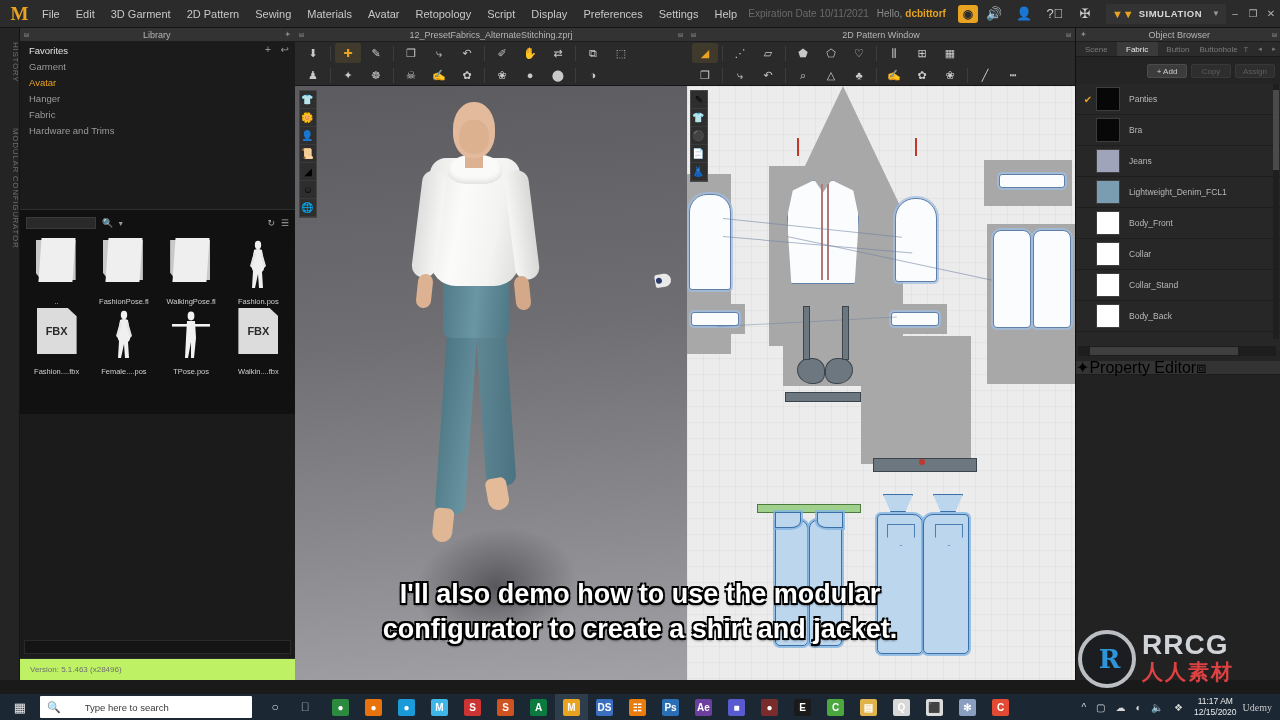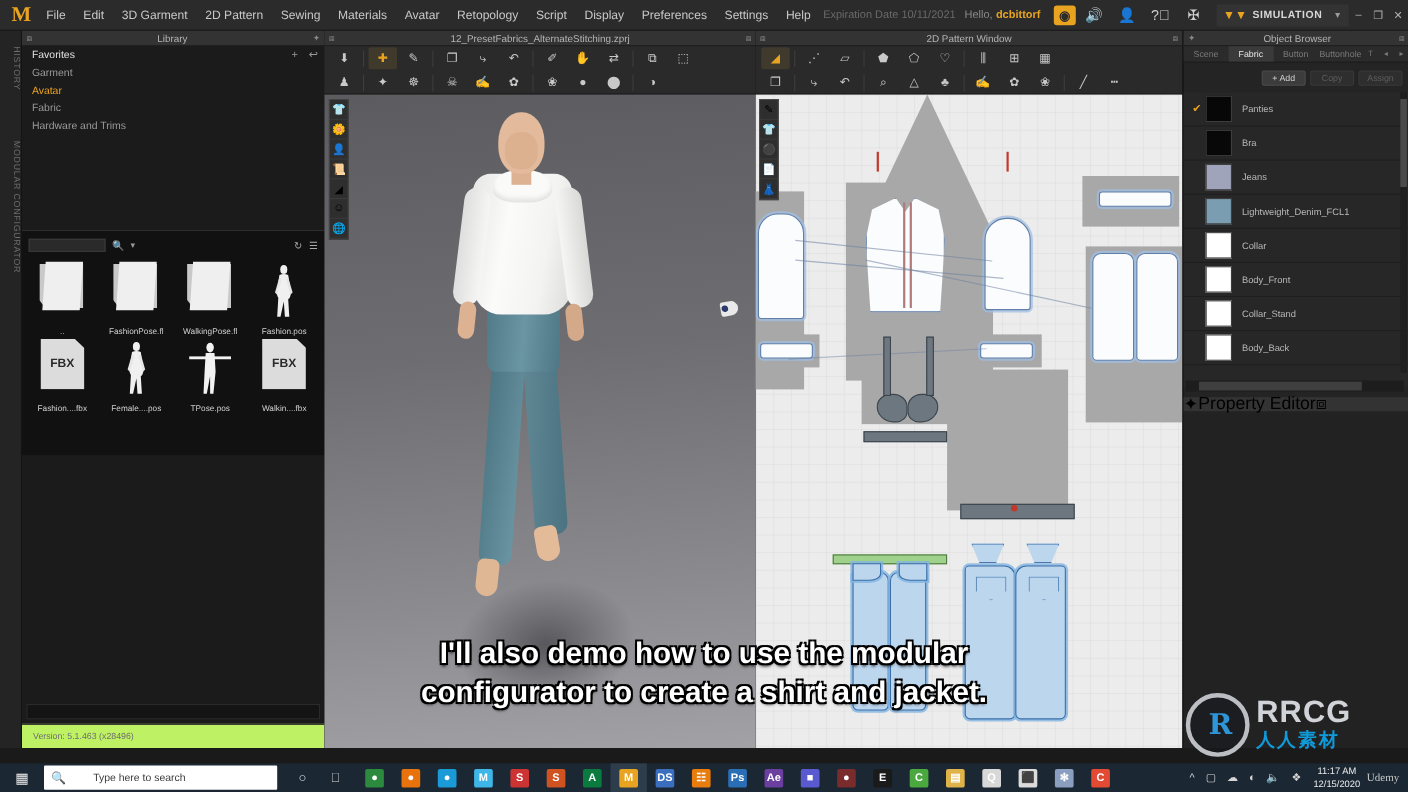--- a/index.html
+++ b/index.html
@@ -353,21 +353,21 @@
     width: 38px; height: 38px; color: #2e9fe8; font-size: 26px; font-weight: bold;
     display: flex; align-items: center; justify-content: center;
     font-family: "DejaVu Serif", serif; letter-spacing: -5px;
   }
   .rrcg-txt { margin-left: 6px; }
   .rrcg-txt .t1 {
     color: #dfe3e8; font-size: 28px; font-weight: bold; letter-spacing: 1px;
     line-height: .95; font-family: "Liberation Sans", sans-serif;
   }
   .rrcg-txt .t2 {
-    color: #0ea5e9; font-size: 17px; font-weight: bold; letter-spacing: 2px;
+    color: #ef4444; font-size: 21px; font-weight: bold; letter-spacing: 2px;
     font-family: Liberation Mono, monospace;
   }
 
   
   .taskbar {
     position: absolute; left: 0; bottom: 0; width: 1280px; height: 26px;
     background: #1b2733; display: flex; align-items: center;
   }
   .tb-start {
     width: 40px; height: 26px; display: flex; align-items: center;
@@ -457,20 +457,23 @@
       </div>
       <div id="lib-tree-rows">
           <div class="lib-row fav">
             <span>Favorites</span>
           </div>
           <div class="lib-row">
             <span>Garment</span>
           </div>
           <div class="lib-row sel">
             <span>Avatar</span>
+          </div>
+          <div class="lib-row">
+            <span>Hanger</span>
           </div>
           <div class="lib-row">
             <span>Fabric</span>
           </div>
           <div class="lib-row">
             <span>Hardware and Trims</span>
           </div>
         </div>
     </div>
 
@@ -869,26 +872,26 @@
           <div class="ob-lbl">Jeans</div>
         </div>
         <div class="ob-item">
           <div class="ob-check"></div>
           <div class="ob-sw" style="background: rgb(123, 157, 178);"></div>
           <div class="ob-lbl">Lightweight_Denim_FCL1</div>
         </div>
         <div class="ob-item">
           <div class="ob-check"></div>
           <div class="ob-sw" style="background: rgb(255, 255, 255);"></div>
-          <div class="ob-lbl">Collar</div>
+          <div class="ob-lbl">Body_Front</div>
         </div>
         <div class="ob-item">
           <div class="ob-check"></div>
           <div class="ob-sw" style="background: rgb(255, 255, 255);"></div>
-          <div class="ob-lbl">Body_Front</div>
+          <div class="ob-lbl">Collar</div>
         </div>
         <div class="ob-item">
           <div class="ob-check"></div>
           <div class="ob-sw" style="background: rgb(255, 255, 255);"></div>
           <div class="ob-lbl">Collar_Stand</div>
         </div>
         <div class="ob-item">
           <div class="ob-check"></div>
           <div class="ob-sw" style="background: rgb(255, 255, 255);"></div>
           <div class="ob-lbl">Body_Back</div>

